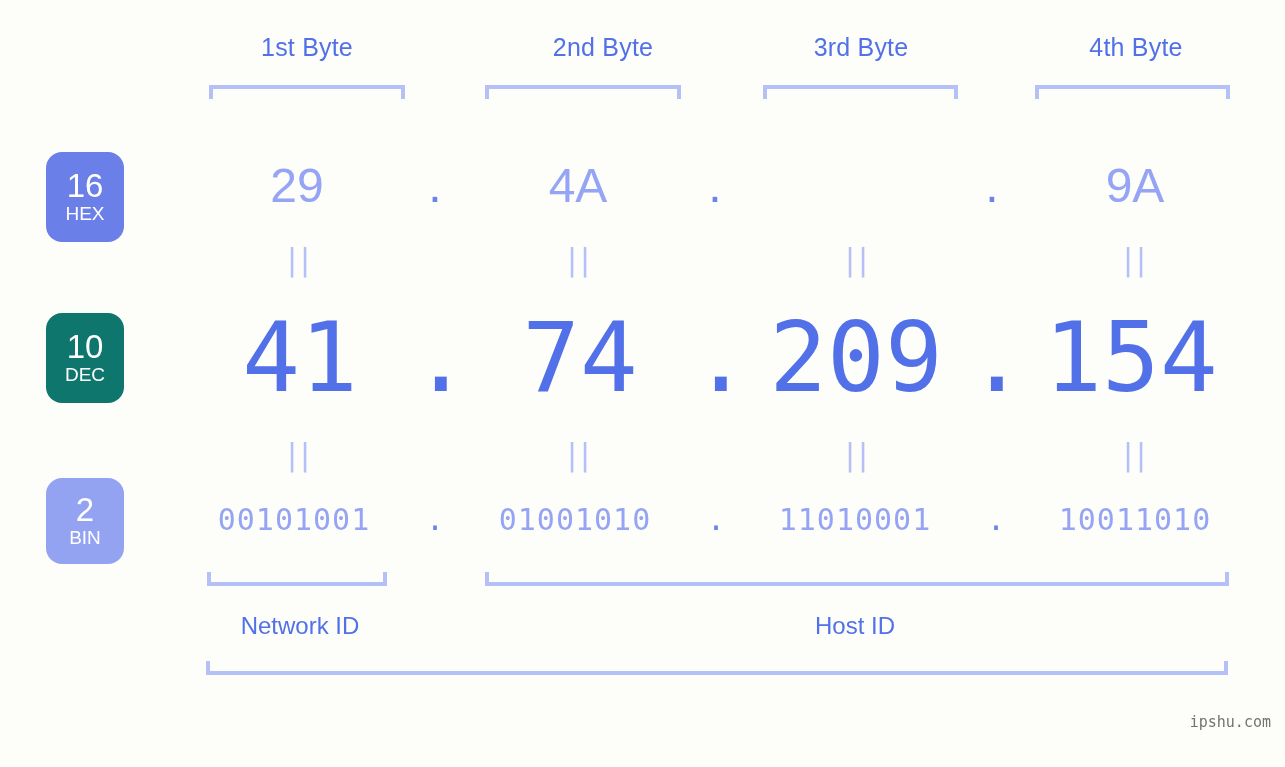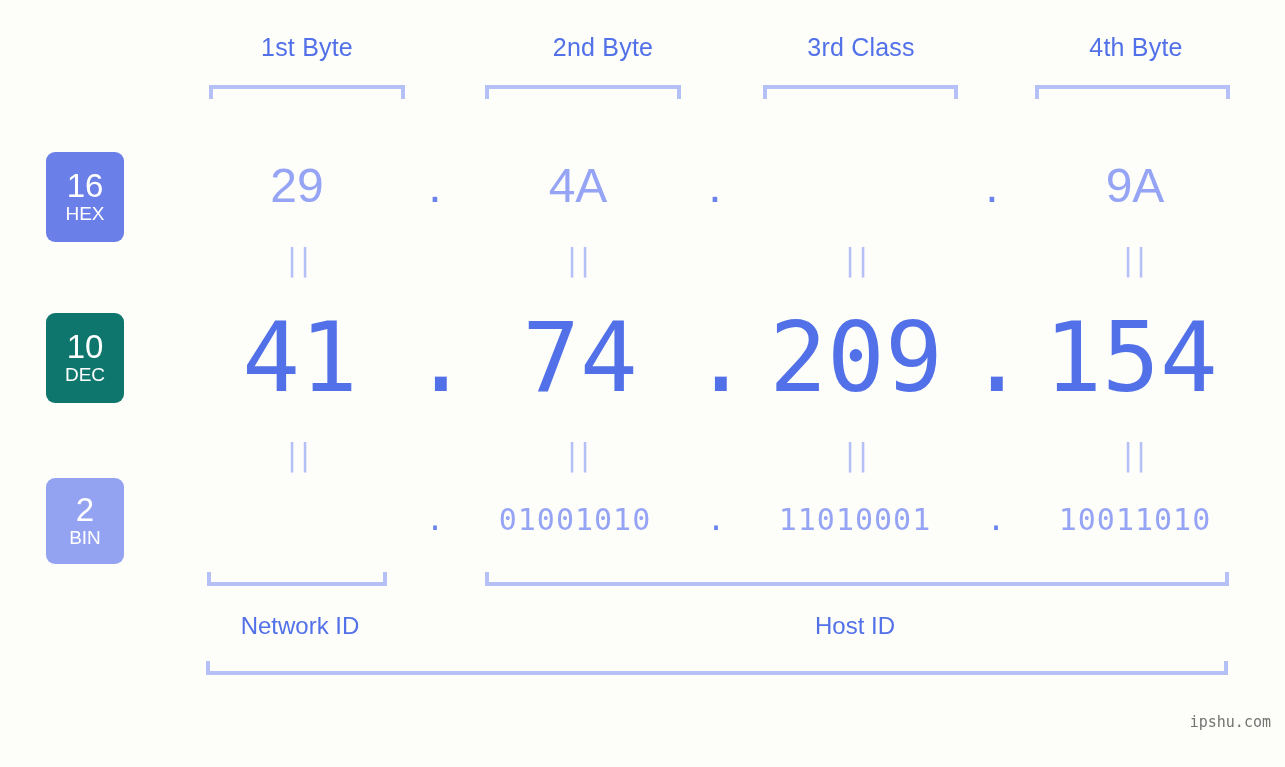--- a/index.html
+++ b/index.html
@@ -52,21 +52,21 @@
     border-left: 4px solid #b5c0f7;
     border-right: 4px solid #b5c0f7;
     box-sizing: border-box;
   }
 
   
   .badge {
     position: absolute;
     left: 46px;
     width: 78px;
-    border-radius: 9px;
+    border-radius: 16px;
     color: #ffffff;
     text-align: center;
     box-sizing: border-box;
     font-family: "Liberation Sans", sans-serif;
     display: flex;
     flex-direction: column;
     align-items: center;
     justify-content: center;
   }
   .badge .b-num {
@@ -192,21 +192,21 @@
     white-space: nowrap;
   }
 </style>
 </head>
 <body>
 
 <div id="page">
 
   <div class="byte-header" style="left:209px; width:196px;">1st Byte</div>
   <div class="byte-header" style="left:505px; width:196px;">2nd Byte</div>
-  <div class="byte-header" style="left:763px; width:196px;">3rd Class</div>
+  <div class="byte-header" style="left:763px; width:196px;">3rd Byte</div>
   <div class="byte-header" style="left:1038px; width:196px;">4th Byte</div>
 
   <div class="top-bracket" style="left:209px; width:196px;"></div>
   <div class="top-bracket" style="left:485px; width:196px;"></div>
   <div class="top-bracket" style="left:763px; width:195px;"></div>
   <div class="top-bracket" style="left:1035px; width:195px;"></div>
 
   <div class="badge" id="badge-hex">
     <span class="b-num">16</span>
     <span class="b-lbl">HEX</span>
@@ -240,20 +240,21 @@
   <div class="eq-mark eq-bot" style="left:202px; width:196px;">||</div>
   <div class="eq-mark eq-bot" style="left:482px; width:196px;">||</div>
   <div class="eq-mark eq-bot" style="left:760px; width:196px;">||</div>
   <div class="eq-mark eq-bot" style="left:1038px; width:196px;">||</div>
 
   <div class="badge" id="badge-bin">
     <span class="b-num">2</span>
     <span class="b-lbl">BIN</span>
   </div>
 
+  <div class="bin-val" style="left:196px; width:196px;">00101001</div>
   <div class="bin-dot" style="left:420px;">.</div>
   <div class="bin-val" style="left:477px; width:196px;">01001010</div>
   <div class="bin-dot" style="left:701px;">.</div>
   <div class="bin-val" style="left:757px; width:196px;">11010001</div>
   <div class="bin-dot" style="left:981px;">.</div>
   <div class="bin-val" style="left:1037px; width:196px;">10011010</div>
 
   <div class="bot-bracket" style="left:207px; top:572px; width:180px;"></div>
   <div class="bot-bracket" style="left:485px; top:572px; width:744px;"></div>
 

